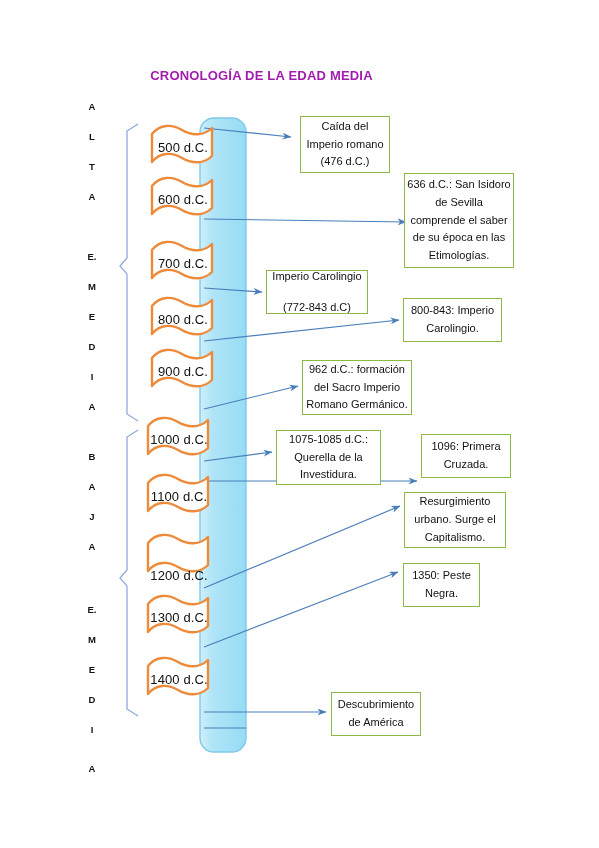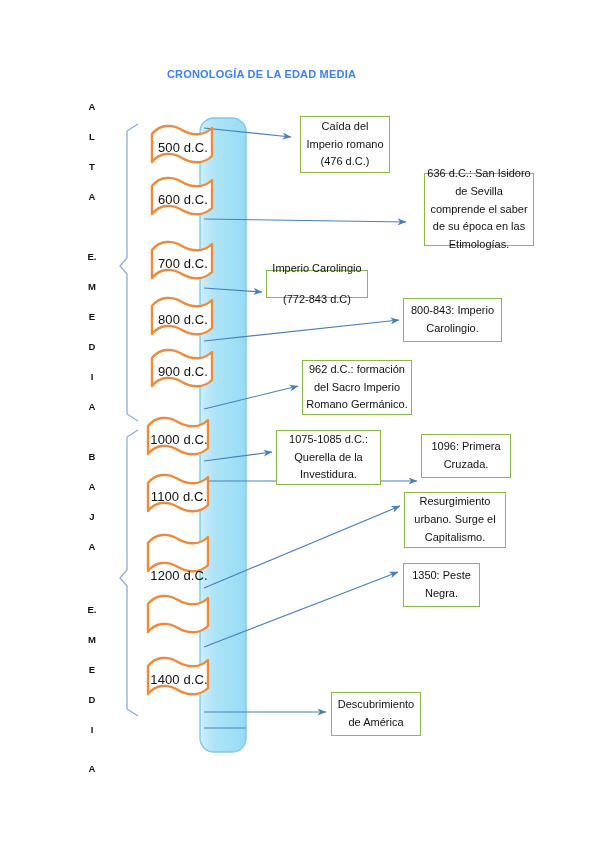--- a/index.html
+++ b/index.html
@@ -25,24 +25,24 @@
     width: 599px;
     height: 848px;
   }
 
   .title {
     position: absolute;
     left: 0;
     top: 68px;
     width: 523px;
     text-align: center;
-    font-size: 11px;
+    font-size: 13px;
     font-weight: bold;
     letter-spacing: 0.2px;
-    color: #3b82f6;
+    color: #a21caf;
   }
 
   .era-letter {
     position: absolute;
     width: 20px;
     text-align: center;
     font-size: 9.5px;
     font-weight: bold;
     color: #111111;
   }
@@ -181,39 +181,42 @@
   </div>
   <div class="flag" style="left:148px; top:422px;">
     <div class="flag-label">1000 d.C.</div>
   </div>
   <div class="flag" style="left:148px; top:479px;">
     <div class="flag-label">1100 d.C.</div>
   </div>
   <div class="flag" style="left:148px; top:558px;">
     <div class="flag-label">1200 d.C.</div>
   </div>
+  <div class="flag" style="left:148px; top:600px;">
+    <div class="flag-label">1300 d.C.</div>
+  </div>
   <div class="flag" style="left:148px; top:662px;">
     <div class="flag-label">1400 d.C.</div>
   </div>
 
   <div class="note" style="left:300px; top:116px; width:90px; height:57px;">
     <span>Caída del</span>
     <span>Imperio romano</span>
     <span>(476 d.C.)</span>
   </div>
 
-  <div class="note" style="left:404px; top:173px; width:110px; height:73px;margin-left:20px;">
+  <div class="note" style="left:404px; top:173px; width:110px; height:95px;">
     <span>636 d.C.: San Isidoro</span>
     <span>de Sevilla</span>
     <span>comprende el saber</span>
     <span>de su época en las</span>
     <span>Etimologías.</span>
   </div>
 
-  <div class="note" style="left:266px; top:270px; width:102px; height:28px;gap:13px;">
+  <div class="note" style="left:266px; top:270px; width:102px; height:44px;gap:13px;">
     <span>Imperio Carolingio</span>
     <span>(772-843 d.C)</span>
   </div>
 
   <div class="note" style="left:403px; top:298px; width:99px; height:44px;">
     <span>800-843: Imperio</span>
     <span>Carolingio.</span>
   </div>
 
   <div class="note" style="left:302px; top:360px; width:110px; height:55px;text-align:center;">

